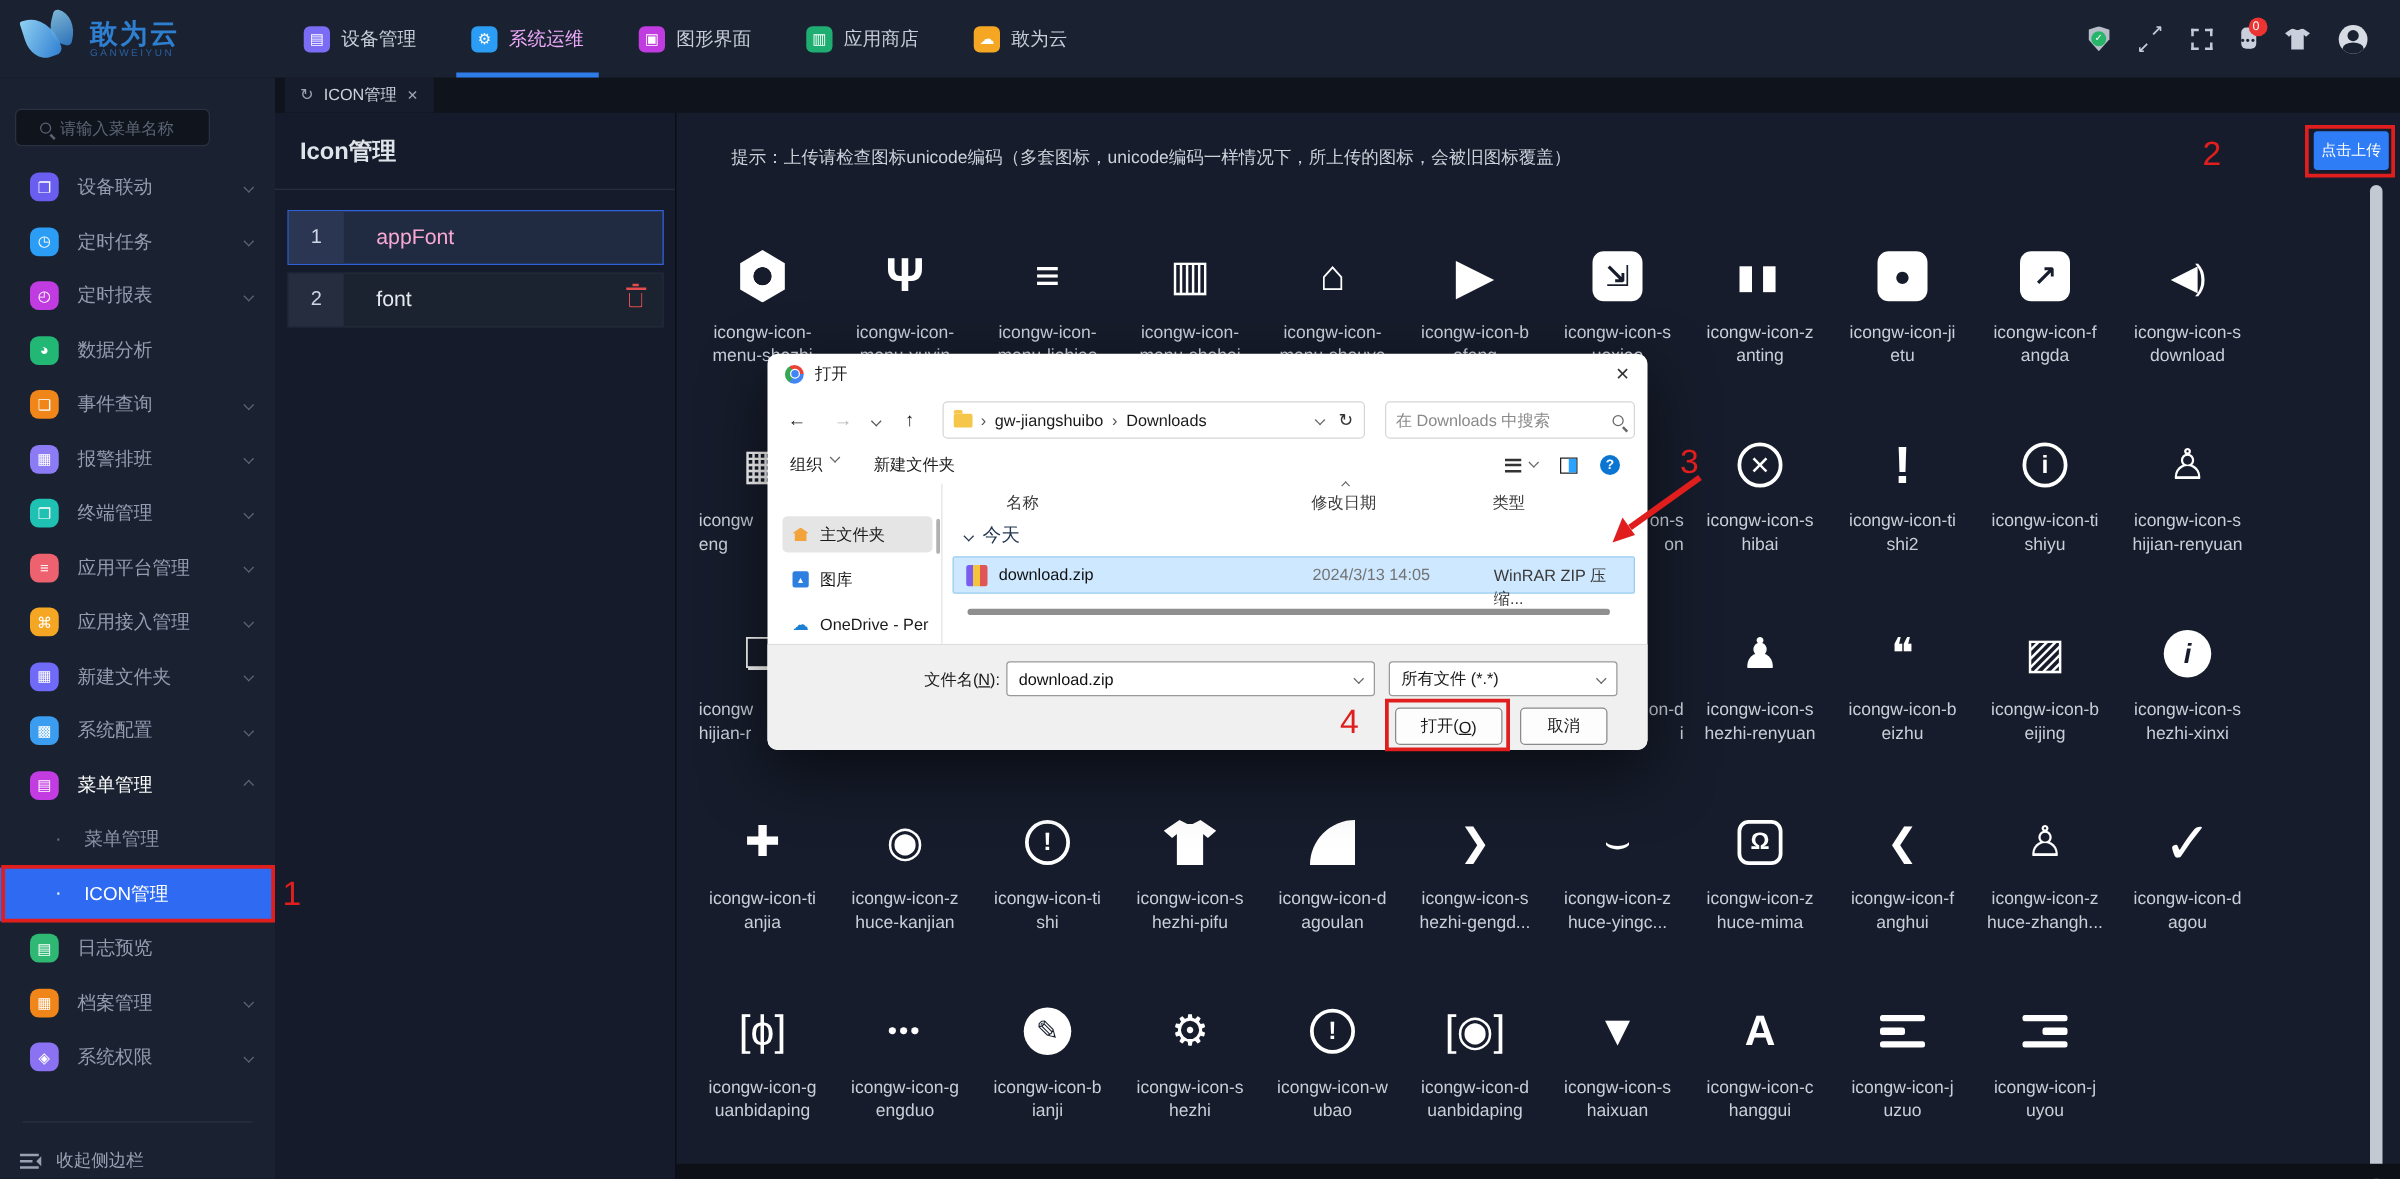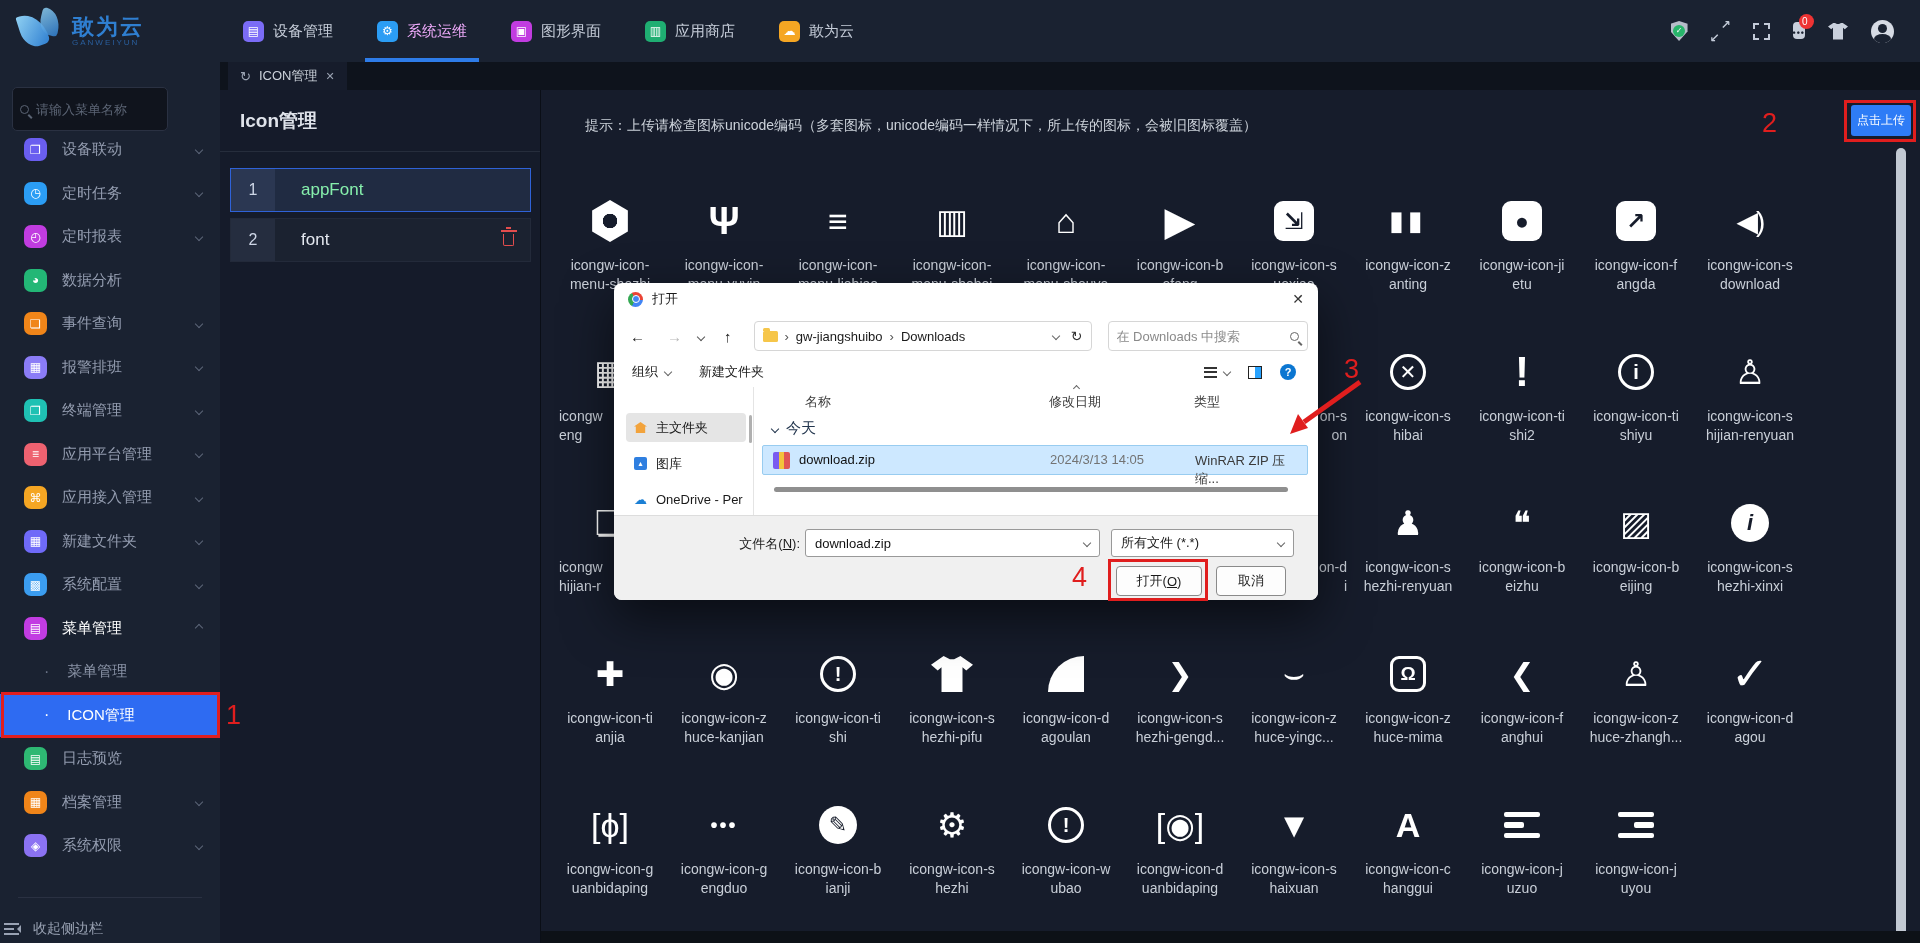--- a/index.html
+++ b/index.html
@@ -35,40 +35,40 @@
   .chatic s { text-decoration:none; color:#1a2231; font-size:9px; letter-spacing:1px; line-height:14px; font-weight:bold; }
   .chatic::after { content:""; position:absolute; left:3px; bottom:-4px; border:4px solid transparent; border-top-color:#c9d0dc; }
   .badge { position:absolute; right:-9px; top:-8px; min-width:15px; height:15px; border-radius:8px; background:#e33; color:#fff; font-size:10px; line-height:15px; padding:0 3px; }
   .shirtic { width:20px; height:17px; background:#c9d0dc; clip-path:polygon(30% 0,45% 9%,55% 9%,70% 0,100% 24%,84% 40%,75% 31%,75% 100%,25% 100%,25% 31%,16% 40%,0 24%); }
   .avatar { width:23px; height:23px; border-radius:50%; background:#d6dbe4; position:relative; overflow:hidden; }
   .avatar::before { content:""; position:absolute; left:7px; top:4px; width:9px; height:9px; border-radius:50%; background:#1a2231; }
   .avatar::after { content:""; position:absolute; left:3px; top:14px; width:17px; height:10px; border-radius:50% 50% 0 0; background:#1a2231; }
 
   
   #sidebar { position:absolute; left:0; top:62px; width:220px; height:881px; background:#1a2231; z-index:10; }
-  #side-search { position:absolute; left:12px; top:25px; width:156px; height:44px; background:#10141d; border:1px solid #2a3142; border-radius:5px; display:flex; align-items:center; padding:0 7px; gap:7px; }
+  #side-search { position:absolute; left:12px; top:25px; width:156px; height:30px; background:#10141d; border:1px solid #2a3142; border-radius:5px; display:flex; align-items:center; padding:0 19px; gap:7px; }
   #side-search input { background:transparent; border:0; outline:0; color:#a9b2c2; font-size:13px; width:110px; font-family:inherit; }
   #side-search input::placeholder { color:#5b6474; }
   .mag { width:9px; height:9px; border:1.5px solid #5b6474; border-radius:50%; position:relative; flex:0 0 auto; }
   .mag::after { content:""; position:absolute; left:8px; top:8px; width:5px; height:1.5px; background:#5b6474; transform:rotate(45deg); transform-origin:0 0; }
   #side-menu { position:absolute; left:0; top:66px; width:220px; }
   .s-item { height:43.5px; display:flex; align-items:center; padding:0 18px 0 24px; cursor:pointer; position:relative; }
   .s-ic { width:23px; height:23px; border-radius:7px; color:#fff; font-size:12px; display:flex; align-items:center; justify-content:center; margin-right:15px; flex:0 0 auto; }
   .s-lb { color:#949db0; font-size:15px; }
   .s-item.active .s-lb { color:#fff; }
   .caret { width:6px; height:6px; border-right:1.5px solid #5c6678; border-bottom:1.5px solid #5c6678; margin-left:auto; }
   .caret.down { transform:rotate(45deg); } .caret.up { transform:rotate(-135deg); }
   .s-sub { height:43.5px; display:flex; align-items:center; padding-left:44px; cursor:pointer; }
   .s-sub .dot { color:#6a7386; font-size:16px; margin-right:18px; }
   .s-sub .s-lb { font-size:15px; color:#8a93a6; }
   .s-sub.selected { background:#2e6bf2; }
   .s-sub.selected .s-lb, .s-sub.selected .dot { color:#fff; }
   #side-collapse { position:absolute; left:0; top:835px; width:220px; }
   #side-collapse hr { border:0; border-top:1px solid #2a3142; margin:0 18px 22px 18px; }
-  .clp-row { display:flex; align-items:center; gap:14px; padding-left:4px; cursor:pointer; }
+  .clp-row { display:flex; align-items:center; gap:14px; padding-left:16px; cursor:pointer; }
   .clp { width:15px; height:12px; border-top:2px solid #99a2b3; border-bottom:2px solid #99a2b3; position:relative; }
   .clp::before { content:""; position:absolute; left:0; top:3px; width:10px; height:2px; background:#99a2b3; }
   .clp::after { content:""; position:absolute; right:-2px; top:0px; border:4px solid transparent; border-right-color:#99a2b3; }
   .clp-lb { color:#99a2b3; font-size:14px; }
 
   
   #tabbar { position:absolute; left:220px; top:62px; width:1700px; height:28px; background:#0e131c; z-index:9; }
   .tab { position:absolute; left:8px; top:0; height:28px; background:#161c2b; display:flex; align-items:center; gap:8px; padding:0 12px; cursor:pointer; }
   .tab .rf { color:#9aa3b2; font-size:13px; }
   .tab .tl { color:#ccd2db; font-size:13px; }
@@ -76,21 +76,21 @@
 
   
   #panel2 { position:absolute; left:220px; top:90px; width:321px; height:853px; background:#151b2a; border-right:1px solid #0a0e16; z-index:8; }
   #panel2 h1 { color:#dfe3ea; font-size:19px; font-weight:bold; padding:18px 0 0 20px; }
   #panel2 .divider { border:0; border-top:1px solid #262d3c; margin-top:17px; }
   .font-item { position:absolute; left:10px; width:301px; height:44px; display:flex; align-items:center; border:1px solid #232a3a; background:#1b2230; cursor:pointer; }
   .font-item .num { width:44px; height:100%; background:#252d3f; color:#ced6e6; font-size:16px; display:flex; align-items:center; justify-content:center; }
   .font-item .fname { font-size:17px; color:#e4e8ef; margin-left:26px; }
   .font-item.sel { border-color:#2f62d8; background:#202b42; }
   .font-item.sel .num { background:#2b3752; }
-  .font-item.sel .fname { color:#86efac; }
+  .font-item.sel .fname { color:#f9a8d4; }
   .trash { width:11px; height:12px; border:1.5px solid #e34d4d; border-top:0; border-radius:0 0 2px 2px; position:relative; margin-left:auto; margin-right:16px; cursor:pointer; }
   .trash::before { content:""; position:absolute; top:-4px; left:-3.5px; right:-3.5px; height:1.8px; background:#e34d4d; }
   .trash::after { content:""; position:absolute; top:-7px; left:1.5px; width:5px; height:2px; background:#e34d4d; }
 
   
   #main { position:absolute; left:541px; top:90px; width:1379px; height:853px; background:#161c2b; z-index:5; }
   #hint { position:absolute; left:24px; top:27px; color:#ccd2da; font-size:14px;margin-left:20px; }
   #upload-btn { position:absolute; left:1310px; top:15px; width:60px; height:31px; background:#2e7cf6; border-radius:3px; color:#fff; font-size:12px; display:flex; align-items:center; justify-content:center; cursor:pointer; }
   #icon-grid { position:absolute; left:12px; top:100px; width:1254px; display:grid; grid-template-columns:repeat(11,114px); grid-auto-rows:151px; }
   .cell { text-align:center; cursor:pointer; }
@@ -138,21 +138,21 @@
   .folder::before { content:""; position:absolute; left:0; top:-2.5px; width:7px; height:3px; background:#f6c64a; border-radius:1.5px 1.5px 0 0; }
   .bc-sep { color:#555; font-size:13px; }
   .bc-it { color:#1a1a1a; font-size:13px; cursor:pointer; }
   #bc-box .tail { margin-left:auto; display:flex; align-items:center; gap:12px; }
   #srch-box { margin-left:16px; width:200px; height:30px; border:1px solid #d6d6d6; border-radius:4px; display:flex; align-items:center; padding:0 8px; }
   #srch-box input { border:0; outline:0; font-size:13px; color:#767676; width:160px; font-family:inherit; }
   #srch-box input::placeholder { color:#8a8a8a; }
   .magd { width:9px; height:9px; border:1.5px solid #666; border-radius:50%; position:relative; margin-left:auto; }
   .magd::after { content:""; position:absolute; left:8px; top:8px; width:5px; height:1.5px; background:#666; transform:rotate(45deg); transform-origin:0 0; }
   #dlg-toolbar { position:absolute; left:0; top:74px; right:0; height:30px; display:flex; align-items:center; }
-  .tb-it { display:flex; align-items:center; gap:7px; cursor:pointer; color:#1a1a1a; }
+  .tb-it { display:flex; align-items:flex-start; gap:7px; cursor:pointer; color:#1a1a1a; }
   #tb-org { margin-left:18px; } #tb-new { margin-left:28px; }
   #tb-right { margin-left:auto; display:flex; align-items:center; gap:18px; padding-right:22px; }
   .viewic { display:flex; flex-direction:column; gap:2.5px; }
   .viewic i { width:13px; height:2px; background:#333; }
   .colic { width:14px; height:13px; border:1.5px solid #222; position:relative; }
   .colic::after { content:""; position:absolute; right:0; top:0; bottom:0; width:6px; background:#29a3ff; }
   .helpic { width:16px; height:16px; border-radius:50%; background:#0b76d1; color:#fff; font-size:11px; font-weight:bold; text-align:center; line-height:16px; }
   #dlg-body { position:absolute; left:0; top:104px; right:0; height:128px; }
   #tree { position:absolute; left:0; top:0; width:140px; height:128px; border-right:1px solid #e4e4e4; }
   .tr-row { position:absolute; left:12px; width:120px; height:29px; display:flex; align-items:center; gap:9px; border-radius:4px; padding-left:8px; cursor:pointer; overflow:hidden; white-space:nowrap; }

